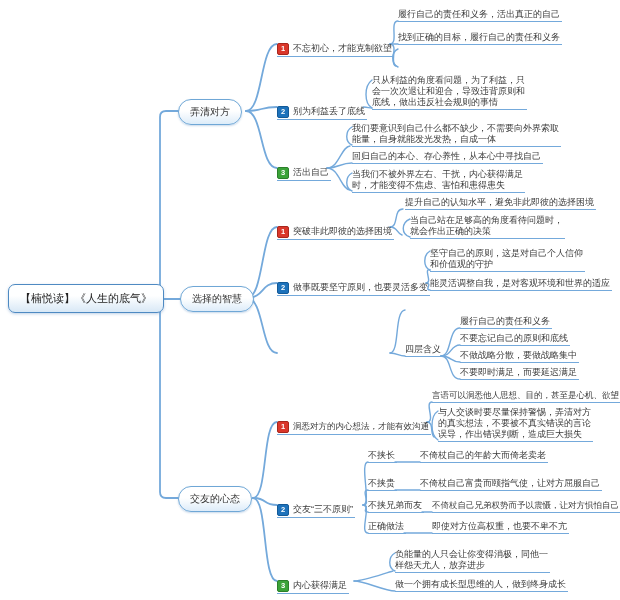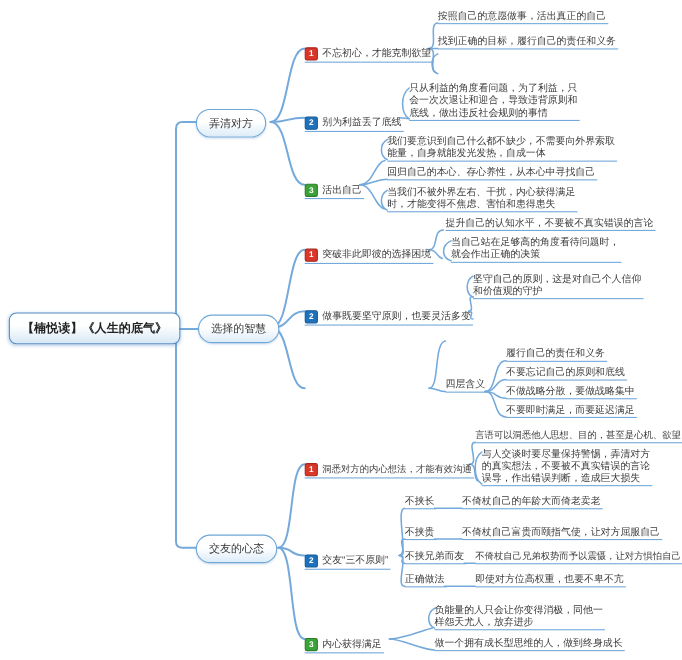--- a/index.html
+++ b/index.html
@@ -1,21 +1,21 @@
 <!DOCTYPE html>
 <html><head>
 <meta charset="utf-8">
 <style>
   html,body{margin:0;padding:0;background:#fff;}
   .stage{position:relative;width:620px;height:600px;background:#ffffff;overflow:hidden;
          font-family:"Liberation Sans","DejaVu Sans",sans-serif;}
   svg.wires{position:absolute;left:0;top:0;width:620px;height:600px;}
   
   .root{position:absolute;left:8px;top:284px;border:1.4px solid #4e8ac2;border-radius:7px;
-        background:linear-gradient(#feffff 40%,#d8e8f6);font-weight:bold;font-size:11px;
+        background:linear-gradient(#feffff 40%,#d8e8f6);font-weight:normal;font-size:11px;
         color:#222;padding:6px 11px;box-shadow:0 1px 3px rgba(110,150,200,.45);white-space:nowrap;}
   
   .cap{position:absolute;border:1.3px solid #6fa7d6;border-radius:13px;
        background:linear-gradient(#ffffff 45%,#ddecf9);font-size:10px;color:#333;
        padding:5px 11px;box-shadow:0 1px 2px rgba(120,160,205,.4);white-space:nowrap;}
   
   .nd{position:absolute;font-size:9px;line-height:11px;color:#3b3b3b;white-space:pre-line;
       border-bottom:1.4px solid #74a9db;padding:0 2px 1px 0;width:max-content;}
   .sm{font-size:8.5px;}
   
@@ -92,21 +92,21 @@
   </svg>
 
   <div class="root">【楠悦读】《人生的底气》</div>
   <div class="cap" style="left:178px;top:99px">弄清对方</div>
   <div class="cap" style="left:180px;top:286px">选择的智慧</div>
   <div class="cap" style="left:178px;top:486px">交友的心态</div>
 
   <div class="nd" style="left:277px;top:32px">
     <span class="mk mk1">1</span><span>不忘初心，才能克制欲望</span>
   </div>
-  <div class="nd" style="left:398px;top:9px">按照自己的意愿做事，活出真正的自己</div>
+  <div class="nd" style="left:398px;top:9px">履行自己的责任和义务，活出真正的自己</div>
   <div class="nd" style="left:398px;top:32px">找到正确的目标，履行自己的责任和义务</div>
 
   <div class="nd" style="left:277px;top:95px">
     <span class="mk mk2">2</span><span>别为利益丢了底线</span>
   </div>
   <div class="nd" style="left:372px;top:75px">只从利益的角度看问题，为了利益，只
 会一次次退让和迎合，导致违背原则和
 底线，做出违反社会规则的事情</div>
 
   <div class="nd" style="left:277px;top:156px">
@@ -114,29 +114,30 @@
   </div>
   <div class="nd" style="left:352px;top:123px">我们要意识到自己什么都不缺少，不需要向外界索取
 能量，自身就能发光发热，自成一体</div>
   <div class="nd" style="left:352px;top:169px">当我们不被外界左右、干扰，内心获得满足
 时，才能变得不焦虑、害怕和患得患失</div>
   <div class="nd" style="left:352px;top:151px">回归自己的本心、存心养性，从本心中寻找自己</div>
 
   <div class="nd" style="left:277px;top:215px">
     <span class="mk mk1">1</span><span>突破非此即彼的选择困境</span>
   </div>
-  <div class="nd" style="left:405px;top:197px">提升自己的认知水平，不要被不真实错误的言论</div>
+  <div class="nd" style="left:405px;top:197px">提升自己的认知水平，避免非此即彼的选择困境</div>
   <div class="nd" style="left:410px;top:215px">当自己站在足够高的角度看待问题时，
 就会作出正确的决策</div>
 
   <div class="nd" style="left:277px;top:271px">
     <span class="mk mk2">2</span><span>做事既要坚守原则，也要灵活多变</span>
   </div>
   <div class="nd" style="left:430px;top:248px">坚守自己的原则，这是对自己个人信仰
 和价值观的守护</div>
+  <div class="nd" style="left:430px;top:278px">能灵活调整自我，是对客观环境和世界的适应</div>
 
   <div class="nd" style="left:405px;top:344px">四层含义</div>
   <div class="nd" style="left:460px;top:316px">履行自己的责任和义务</div>
   <div class="nd" style="left:460px;top:333px">不要忘记自己的原则和底线</div>
   <div class="nd" style="left:460px;top:350px">不做战略分散，要做战略集中</div>
   <div class="nd" style="left:460px;top:367px">不要即时满足，而要延迟满足</div>
 
   <div class="nd" style="left:277px;top:410px">
     <span class="mk mk1">1</span><span class="sm">洞悉对方的内心想法，才能有效沟通</span>
   </div>

